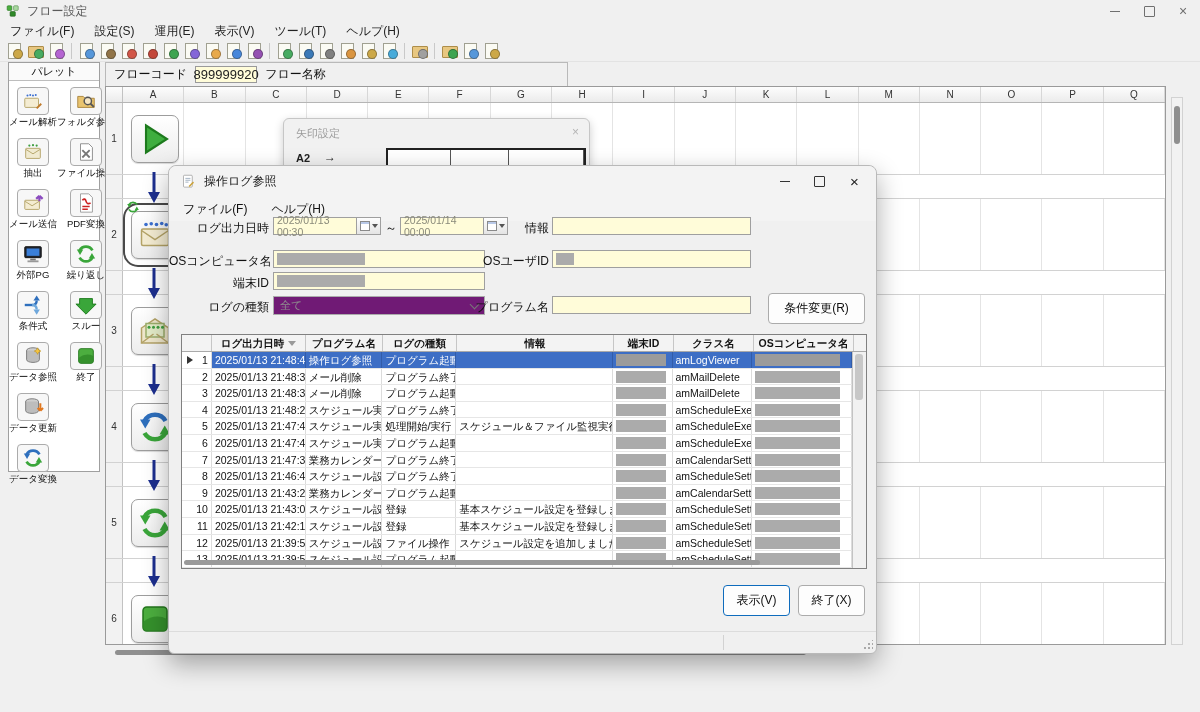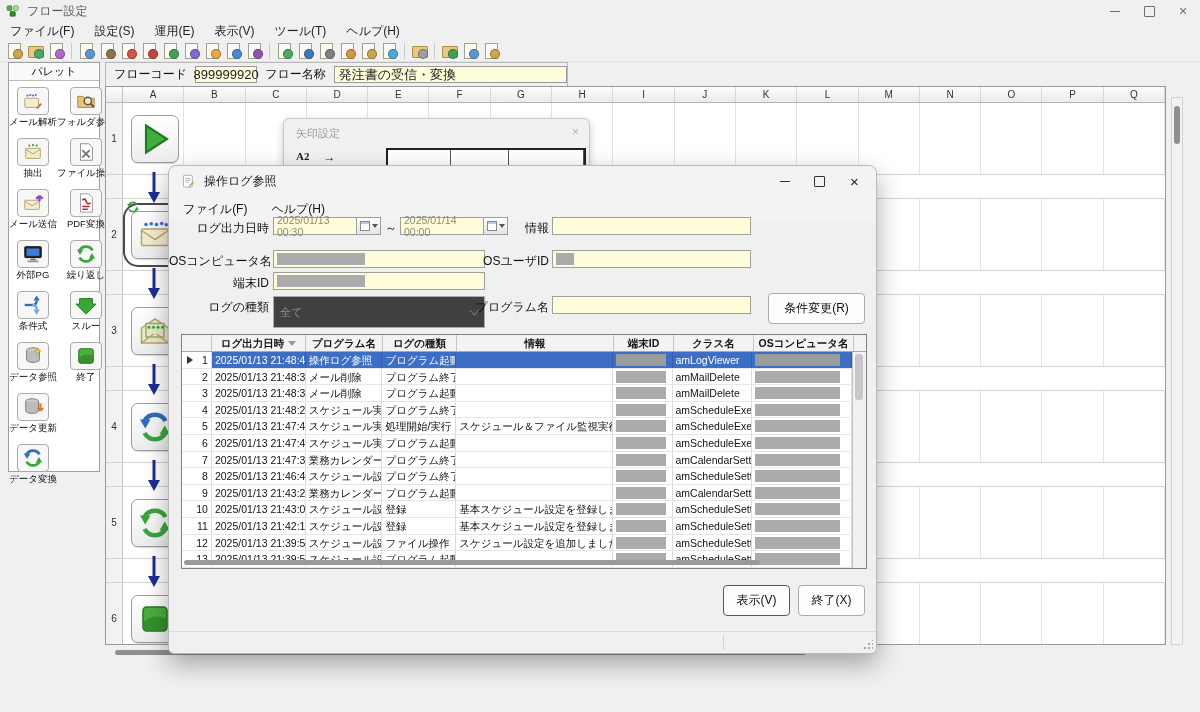--- a/index.html
+++ b/index.html
@@ -55,21 +55,21 @@
   .flow-arrow{position:absolute;}
   .node-badge{position:absolute;width:14px;height:14px;}
   .vscroll{position:absolute;left:1171px;top:97px;width:12px;height:548px;background:#f2f2f2;border:1px solid #d2d2d2;box-sizing:border-box;}
   .vthumb{position:absolute;left:2px;top:8px;width:6px;height:38px;background:#8f8f8f;border-radius:3px;}
   .hscroll-main{position:absolute;left:115px;top:650px;width:691px;height:5px;background:#8f8f8f;border-radius:3px;}
   
   .arrowdlg{position:absolute;left:283px;top:118px;width:305px;height:64px;background:#f1f1f1;
             border:1px solid #c6c6c6;border-radius:6px 6px 0 0;box-shadow:0 3px 10px rgba(0,0,0,.2);}
   .arrowdlg .adt{font-size:11px;color:#9a9a9a;padding:7px 0 0 12px;}
   .arrowdlg .adx{position:absolute;right:10px;top:6px;color:#b5b5b5;font-size:12px;}
-  .arrowdlg .adrow{position:absolute;left:12px;top:31px;display:flex;align-items:flex-start;font-family:Liberation Serif, serif;}
+  .arrowdlg .adrow{position:absolute;left:12px;top:31px;display:flex;align-items:flex-end;}
   .arrowdlg .cellref{font-size:11px;font-weight:bold;color:#222;}
   .arrowdlg .arr{font-size:12px;color:#222;margin-left:14px;}
   .adtable{position:absolute;left:102px;top:29px;width:196px;border:2px solid #222;background:#fff;display:flex;}
   .adtable .adh{font-size:10px;font-weight:bold;text-align:left;border-right:1px solid #555;padding:19px 0;font-style:italic;}
   
   .logdlg{position:absolute;left:168px;top:165px;width:707px;height:487px;background:#f0f0f0;
           border:1px solid #b9b9b9;border-radius:8px 8px 6px 6px;box-shadow:0 10px 26px rgba(0,0,0,.33);}
   .ld-title{position:absolute;left:0;top:0;right:0;height:31px;background:#f3f3f3;border-radius:8px 8px 0 0;display:flex;align-items:center;}
   .ld-title .tt{font-size:12px;color:#1a1a1a;margin-left:8px;}
   .ld-ico{width:15px;height:15px;margin-left:12px;}
@@ -78,21 +78,21 @@
   .ld-menu{position:absolute;left:0;top:31px;right:0;height:24px;display:flex;align-items:center;background:#f3f3f3;}
   .ld-menu .mi{font-size:12px;color:#111;padding:0 10px;margin-left:4px;}
   .ld-label{position:absolute;font-size:12px;color:#111;text-align:right;white-space:nowrap;}
   .ld-field{position:absolute;height:18px;box-sizing:border-box;background:#fffcd9;border:1px solid #9f9f9f;display:flex;align-items:center;padding:0 3px;}
   .ld-date{font-size:10.5px;color:#8a8a7a;letter-spacing:0;}
   .picker{position:absolute;height:18px;width:24px;box-sizing:border-box;border:1px solid #9f9f9f;border-left:none;background:linear-gradient(#fdfdfd,#e4e4e4);display:flex;align-items:center;justify-content:center;gap:2px;}
   .cal-mini{width:8px;height:8px;background:#fff;border:1px solid #8a8a8a;box-shadow:inset 0 2px 0 #b9c9e8;}
   .dd-arrow{width:0;height:0;border-left:3.5px solid transparent;border-right:3.5px solid transparent;border-top:4px solid #555;}
   .tilde{position:absolute;font-size:12px;color:#111;}
   .mask{background:#ababab;height:12px;}
-  .combo{position:absolute;height:32px;box-sizing:border-box;background:#404040;border:1px solid #ababab;display:flex;align-items:center;justify-content:space-between;padding:4px 6px;}
+  .combo{position:absolute;height:19px;box-sizing:border-box;background:#701a75;border:1px solid #ababab;display:flex;align-items:center;justify-content:space-between;padding:4px 6px;}
   .combo .cv{font-size:11px;color:#8f8f8f;}
   .chev{width:6px;height:6px;border-right:1.4px solid #777;border-bottom:1.4px solid #777;transform:rotate(45deg);margin-top:-3px;}
   .btn{position:absolute;height:31px;box-sizing:border-box;background:#fdfdfd;border:1px solid #ababab;border-radius:4px;
        font-size:12px;color:#111;display:flex;align-items:center;justify-content:center;}
   .btn.primary{border:1.5px solid #0f6cbd;}
   
   .ltable{position:absolute;left:12px;top:168px;width:686px;height:235px;background:#fff;border:1px solid #808080;box-sizing:border-box;overflow:hidden;}
   .lt-head{display:flex;height:17px;background:#f3f3f3;border-bottom:1px solid #a9a9a9;box-sizing:border-box;}
   .lt-hc{font-size:10.5px;font-weight:bold;color:#111;text-align:center;line-height:16px;border-right:1px solid #c6c6c6;box-sizing:border-box;white-space:nowrap;overflow:hidden;position:relative;}
   .sortdn{display:inline-block;width:0;height:0;border-left:4px solid transparent;border-right:4px solid transparent;border-top:5px solid #9a9a9a;margin-left:4px;vertical-align:1px;}
@@ -246,21 +246,20 @@
       <div class="tb-ic">
         <div class="tb-doc"></div>
         <div class="tb-dot" style="background: rgb(202, 162, 58);"></div>
       </div>
     </div>
 
   <div class="flowhead">
     <span class="lbl">フローコード</span>
     <span class="field-y" id="flow-code-field">899999920</span>
     <span class="lbl">フロー名称</span>
-    <span class="field-y" id="flow-name-field">発注書の受信・変換</span>
   </div>
 
   <div class="palette">
     <h3>パレット</h3>
     <div class="pal-grid" id="palette-grid">
         <div class="pal-item">
           <div class="pal-ic">
             <svg width="22" height="22" viewBox="0 0 24 24">
               <rect x="3" y="9" width="15" height="10" rx="1" fill="#f4ecd2" stroke="#b4a367"></rect>
               <g fill="#3b6fd0">

